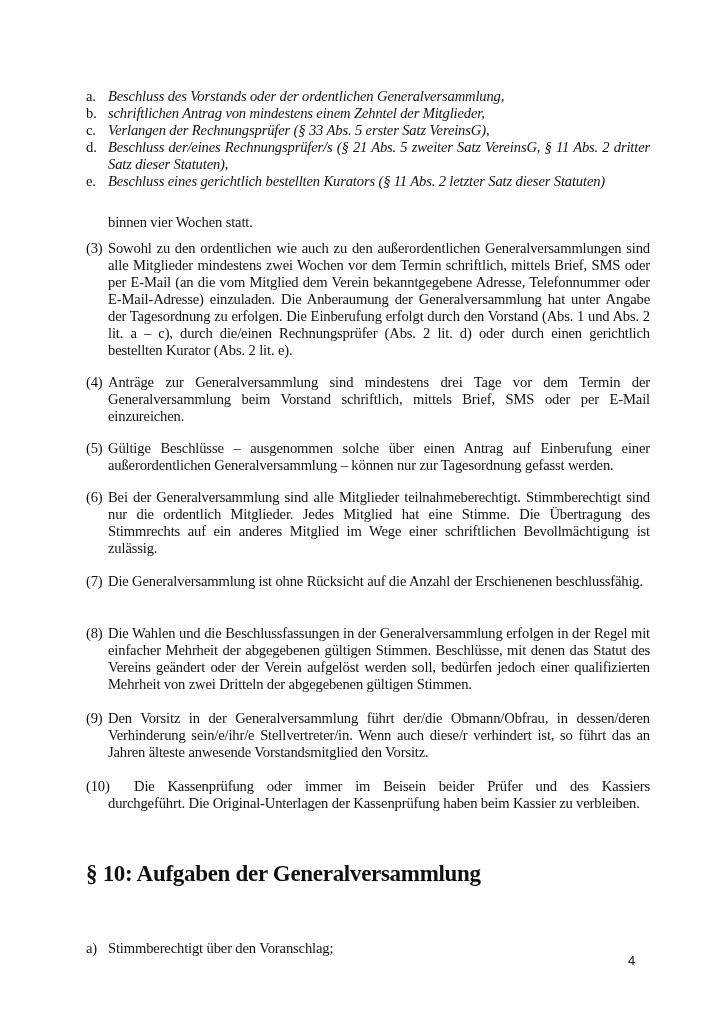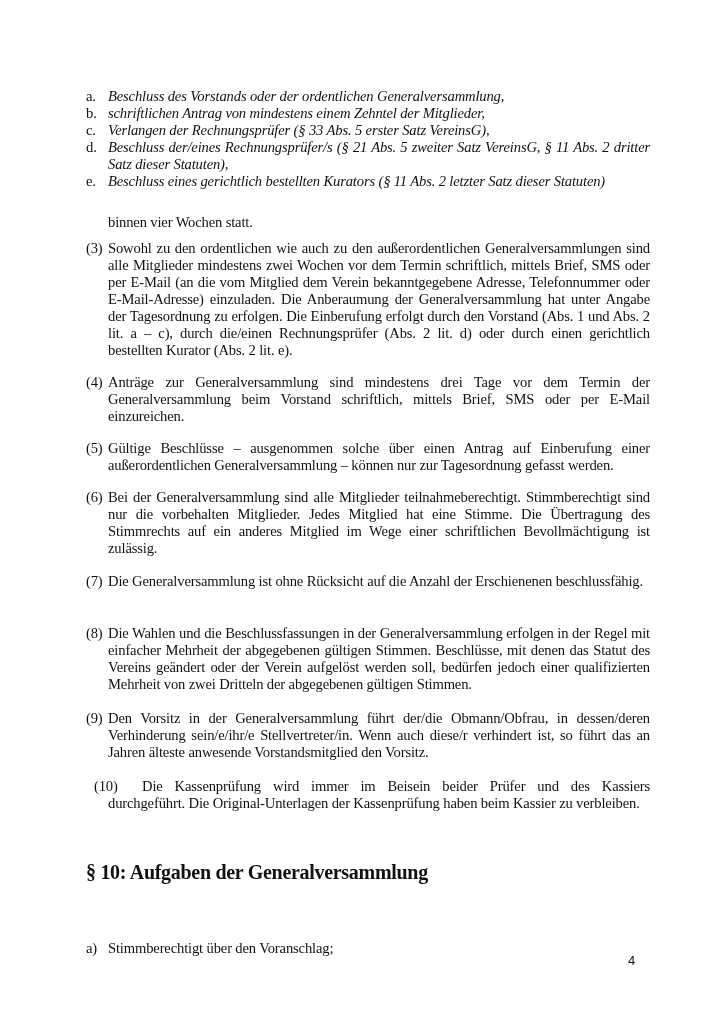--- a/index.html
+++ b/index.html
@@ -9,24 +9,24 @@
   .txt { font-size:14.6px; line-height:17px; letter-spacing:-0.15px; }
   .list-abc { position:absolute; left:86px; top:88px; width:564px; }
   .abc-item { display:flex; }
   .abc-item .lab { width:22px; flex:none; }
   .abc-item .body { flex:1; text-align:justify;font-style:italic; }
   .binnen { position:absolute; left:108px; top:206px;margin-top:8px; }
   .para { position:absolute; left:86px; width:564px; display:flex; }
   .para .num { width:22px; flex:none; }
   .para .body { flex:1; text-align:justify; text-align-last:left; }
   .para10 { position:absolute; left:86px; width:564px; }
-  .para10 .first { display:flex;margin-left:8px; }
+  .para10 .first { display:flex; }
   .para10 .first .num { width:48px; flex:none; }
   .para10 .rest { padding-left:22px; text-align:justify; text-align-last:left; }
-  .heading { position:absolute; left:86px; top:861px; font-size:20px; font-weight:bold; letter-spacing:-0.3px; }
+  .heading { position:absolute; left:86px; top:861px; font-size:23px; font-weight:bold; letter-spacing:-0.3px; }
   .intro { position:absolute; left:86px; top:903px; }
   .item-a { position:absolute; left:86px; top:940px; display:flex; }
   .item-a .lab { width:22px; }
   .pagenum { position:absolute; left:628px; top:953px; font-family:"Liberation Sans", "DejaVu Sans", sans-serif; font-size:13px; }
 </style>
 </head>
 <body>
 
 <div class="page">
 
@@ -65,42 +65,42 @@
     <span class="body">Anträge zur Generalversammlung sind mindestens drei Tage vor dem Termin der Generalversammlung beim Vorstand schriftlich, mittels Brief, SMS oder per E-Mail einzureichen.</span>
   </div>
 
   <div class="para txt" style="top:440px">
     <span class="num">(5)</span>
     <span class="body">Gültige Beschlüsse – ausgenommen solche über einen Antrag auf Einberufung einer außerordentlichen Generalversammlung – können nur zur Tagesordnung gefasst werden.</span>
   </div>
 
   <div class="para txt" style="top:489px">
     <span class="num">(6)</span>
-    <span class="body">Bei der Generalversammlung sind alle Mitglieder teilnahmeberechtigt. Stimmberechtigt sind nur die vorbehalten Mitglieder. Jedes Mitglied hat eine Stimme. Die Übertragung des Stimmrechts auf ein anderes Mitglied im Wege einer schriftlichen Bevollmächtigung ist zulässig.</span>
+    <span class="body">Bei der Generalversammlung sind alle Mitglieder teilnahmeberechtigt. Stimmberechtigt sind nur die ordentlich Mitglieder. Jedes Mitglied hat eine Stimme. Die Übertragung des Stimmrechts auf ein anderes Mitglied im Wege einer schriftlichen Bevollmächtigung ist zulässig.</span>
   </div>
 
   <div class="para txt" style="top:573px">
     <span class="num">(7)</span>
     <span class="body">Die Generalversammlung ist ohne Rücksicht auf die Anzahl der Erschienenen beschlussfähig.</span>
   </div>
 
   <div class="para txt" style="top:625px">
     <span class="num">(8)</span>
     <span class="body">Die Wahlen und die Beschlussfassungen in der Generalversammlung erfolgen in der Regel mit einfacher Mehrheit der abgegebenen gültigen Stimmen. Beschlüsse, mit denen das Statut des Vereins geändert oder der Verein aufgelöst werden soll, bedürfen jedoch einer qualifizierten Mehrheit von zwei Dritteln der abgegebenen gültigen Stimmen.</span>
   </div>
 
   <div class="para txt" style="top:710px">
     <span class="num">(9)</span>
     <span class="body">Den Vorsitz in der Generalversammlung führt der/die Obmann/Obfrau, in dessen/deren Verhinderung sein/e/ihr/e Stellvertreter/in. Wenn auch diese/r verhindert ist, so führt das an Jahren älteste anwesende Vorstandsmitglied den Vorsitz.</span>
   </div>
 
   <div class="para10 txt" style="top:778px">
     <div class="first">
       <span class="num">(10)</span>
-      <span style="flex:1; text-align:justify; text-align-last:justify;">Die Kassenprüfung wird immer im Beisein beider Prüfer und des Kassiers</span>
+      <span style="flex:1; text-align:justify; text-align-last:justify;">Die Kassenprüfung oder immer im Beisein beider Prüfer und des Kassiers</span>
     </div>
     <div class="rest">durchgeführt. Die Original-Unterlagen der Kassenprüfung haben beim Kassier zu verbleiben.</div>
   </div>
 
   <div class="heading">§ 10: Aufgaben der Generalversammlung</div>
 
 
   <div class="item-a txt">
     <span class="lab">a)</span>
     <span>Stimmberechtigt über den Voranschlag;</span>

